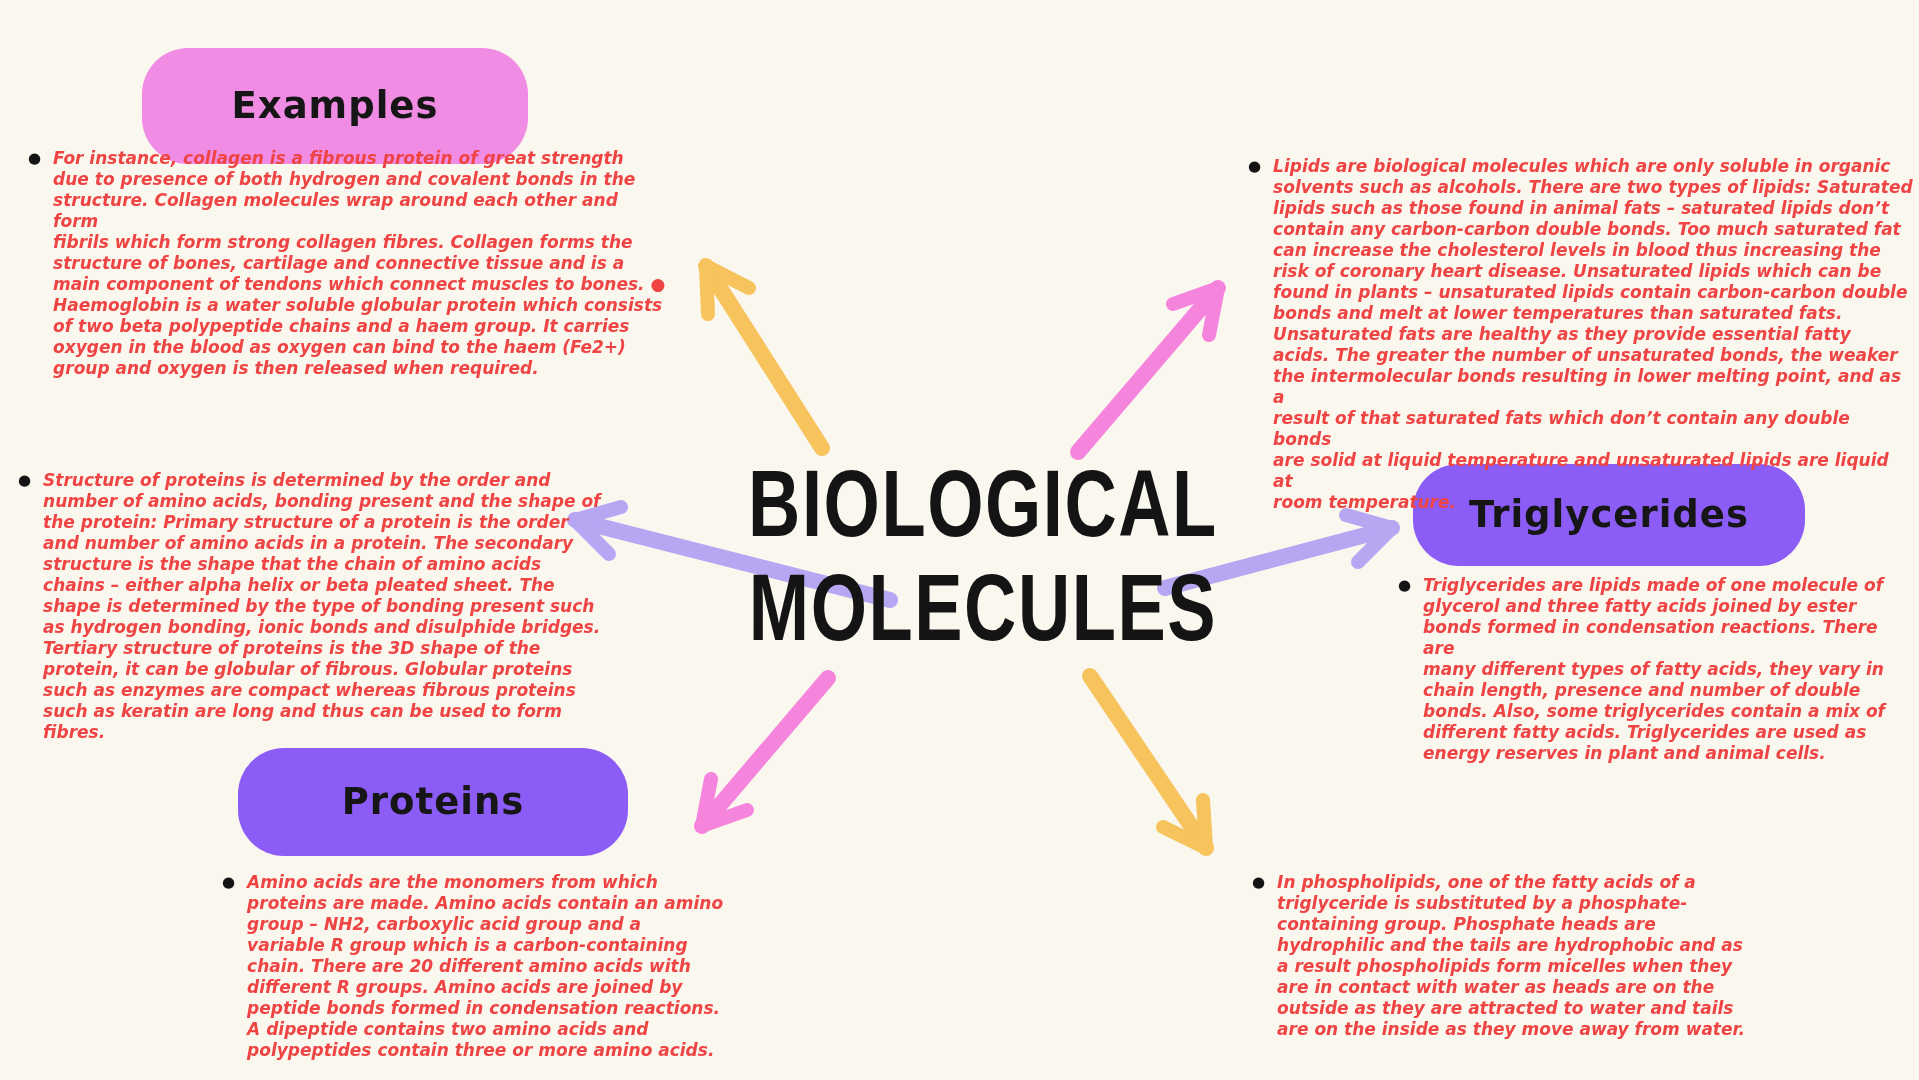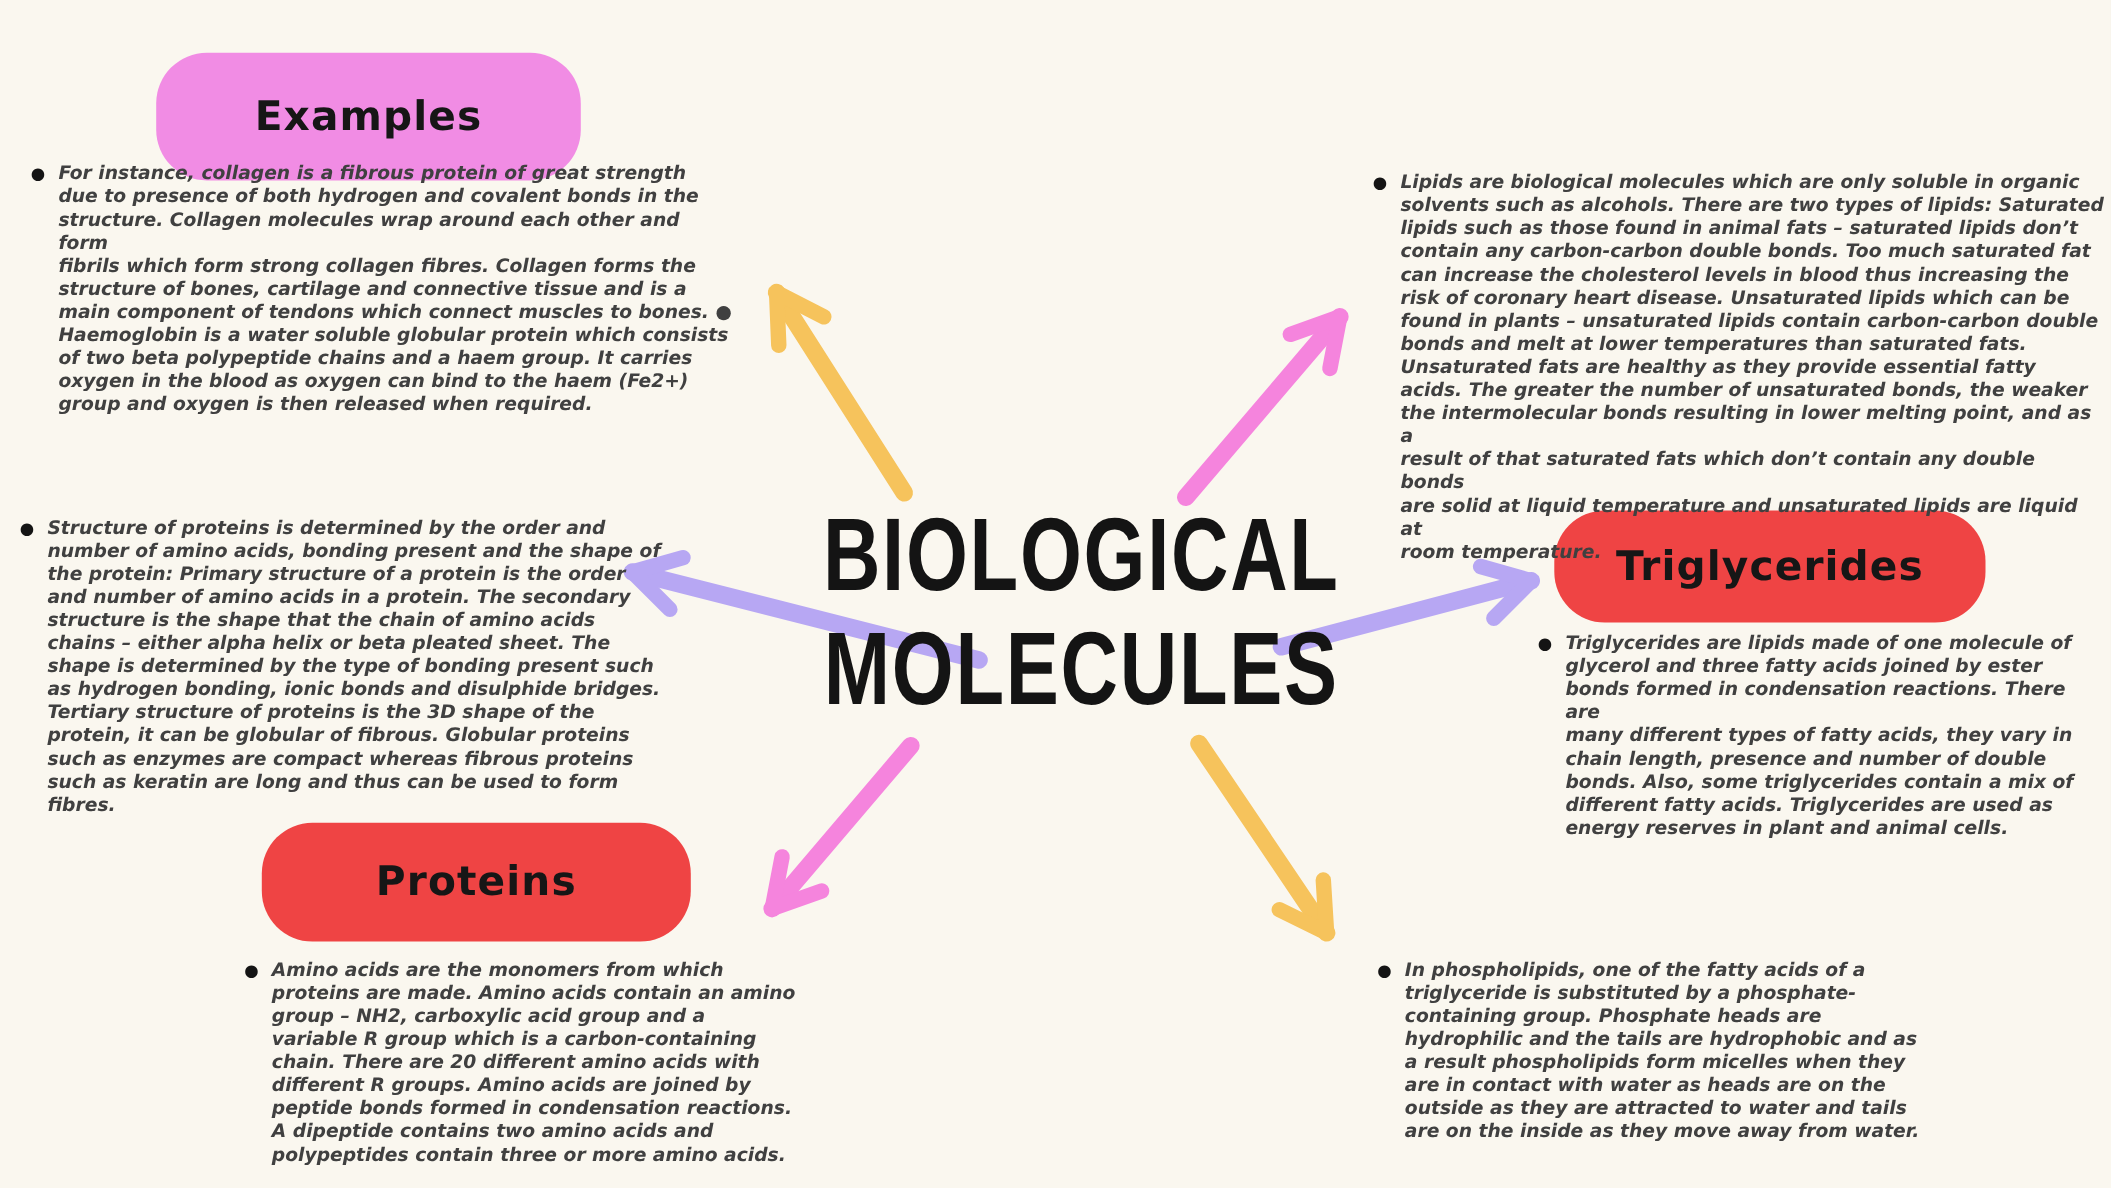--- a/index.html
+++ b/index.html
@@ -19,30 +19,30 @@
   .pill{
     position:absolute;display:flex;align-items:center;justify-content:center;
     border-radius:46px;color:#161616;text-align:center;
   }
   .pill .lbl{
     font-weight:bold;font-size:37px;line-height:44px;letter-spacing:1px;
     white-space:pre-line;font-family:"DejaVu Sans",sans-serif;
   }
   .bg-pink{background:#f18ce4;}
   .bg-yellow{background:#f6c355;}
-  .bg-purple{background:#ef4444;}
+  .bg-purple{background:#8b5cf6;}
 
   .body{position:absolute;display:flex;align-items:flex-start;}
   .bullet{
     flex:0 0 auto;font-size:15px;line-height:21px;margin-right:12px;
     color:#141414;font-style:normal;
   }
   .btxt{
     font-style:italic;font-weight:bold;font-size:17px;line-height:21px;
-    white-space:pre-line;color:#404040;
+    white-space:pre-line;color:#ef4444;
   }
 
   .title{
     position:absolute;left:983px;top:452px;
     transform:translateX(-50%) scaleX(0.77);
     text-align:center;color:#141414;
     font-family:"Liberation Sans","DejaVu Sans",sans-serif;
     font-weight:bold;font-size:94px;line-height:104px;letter-spacing:2px;
     white-space:nowrap;
   }

